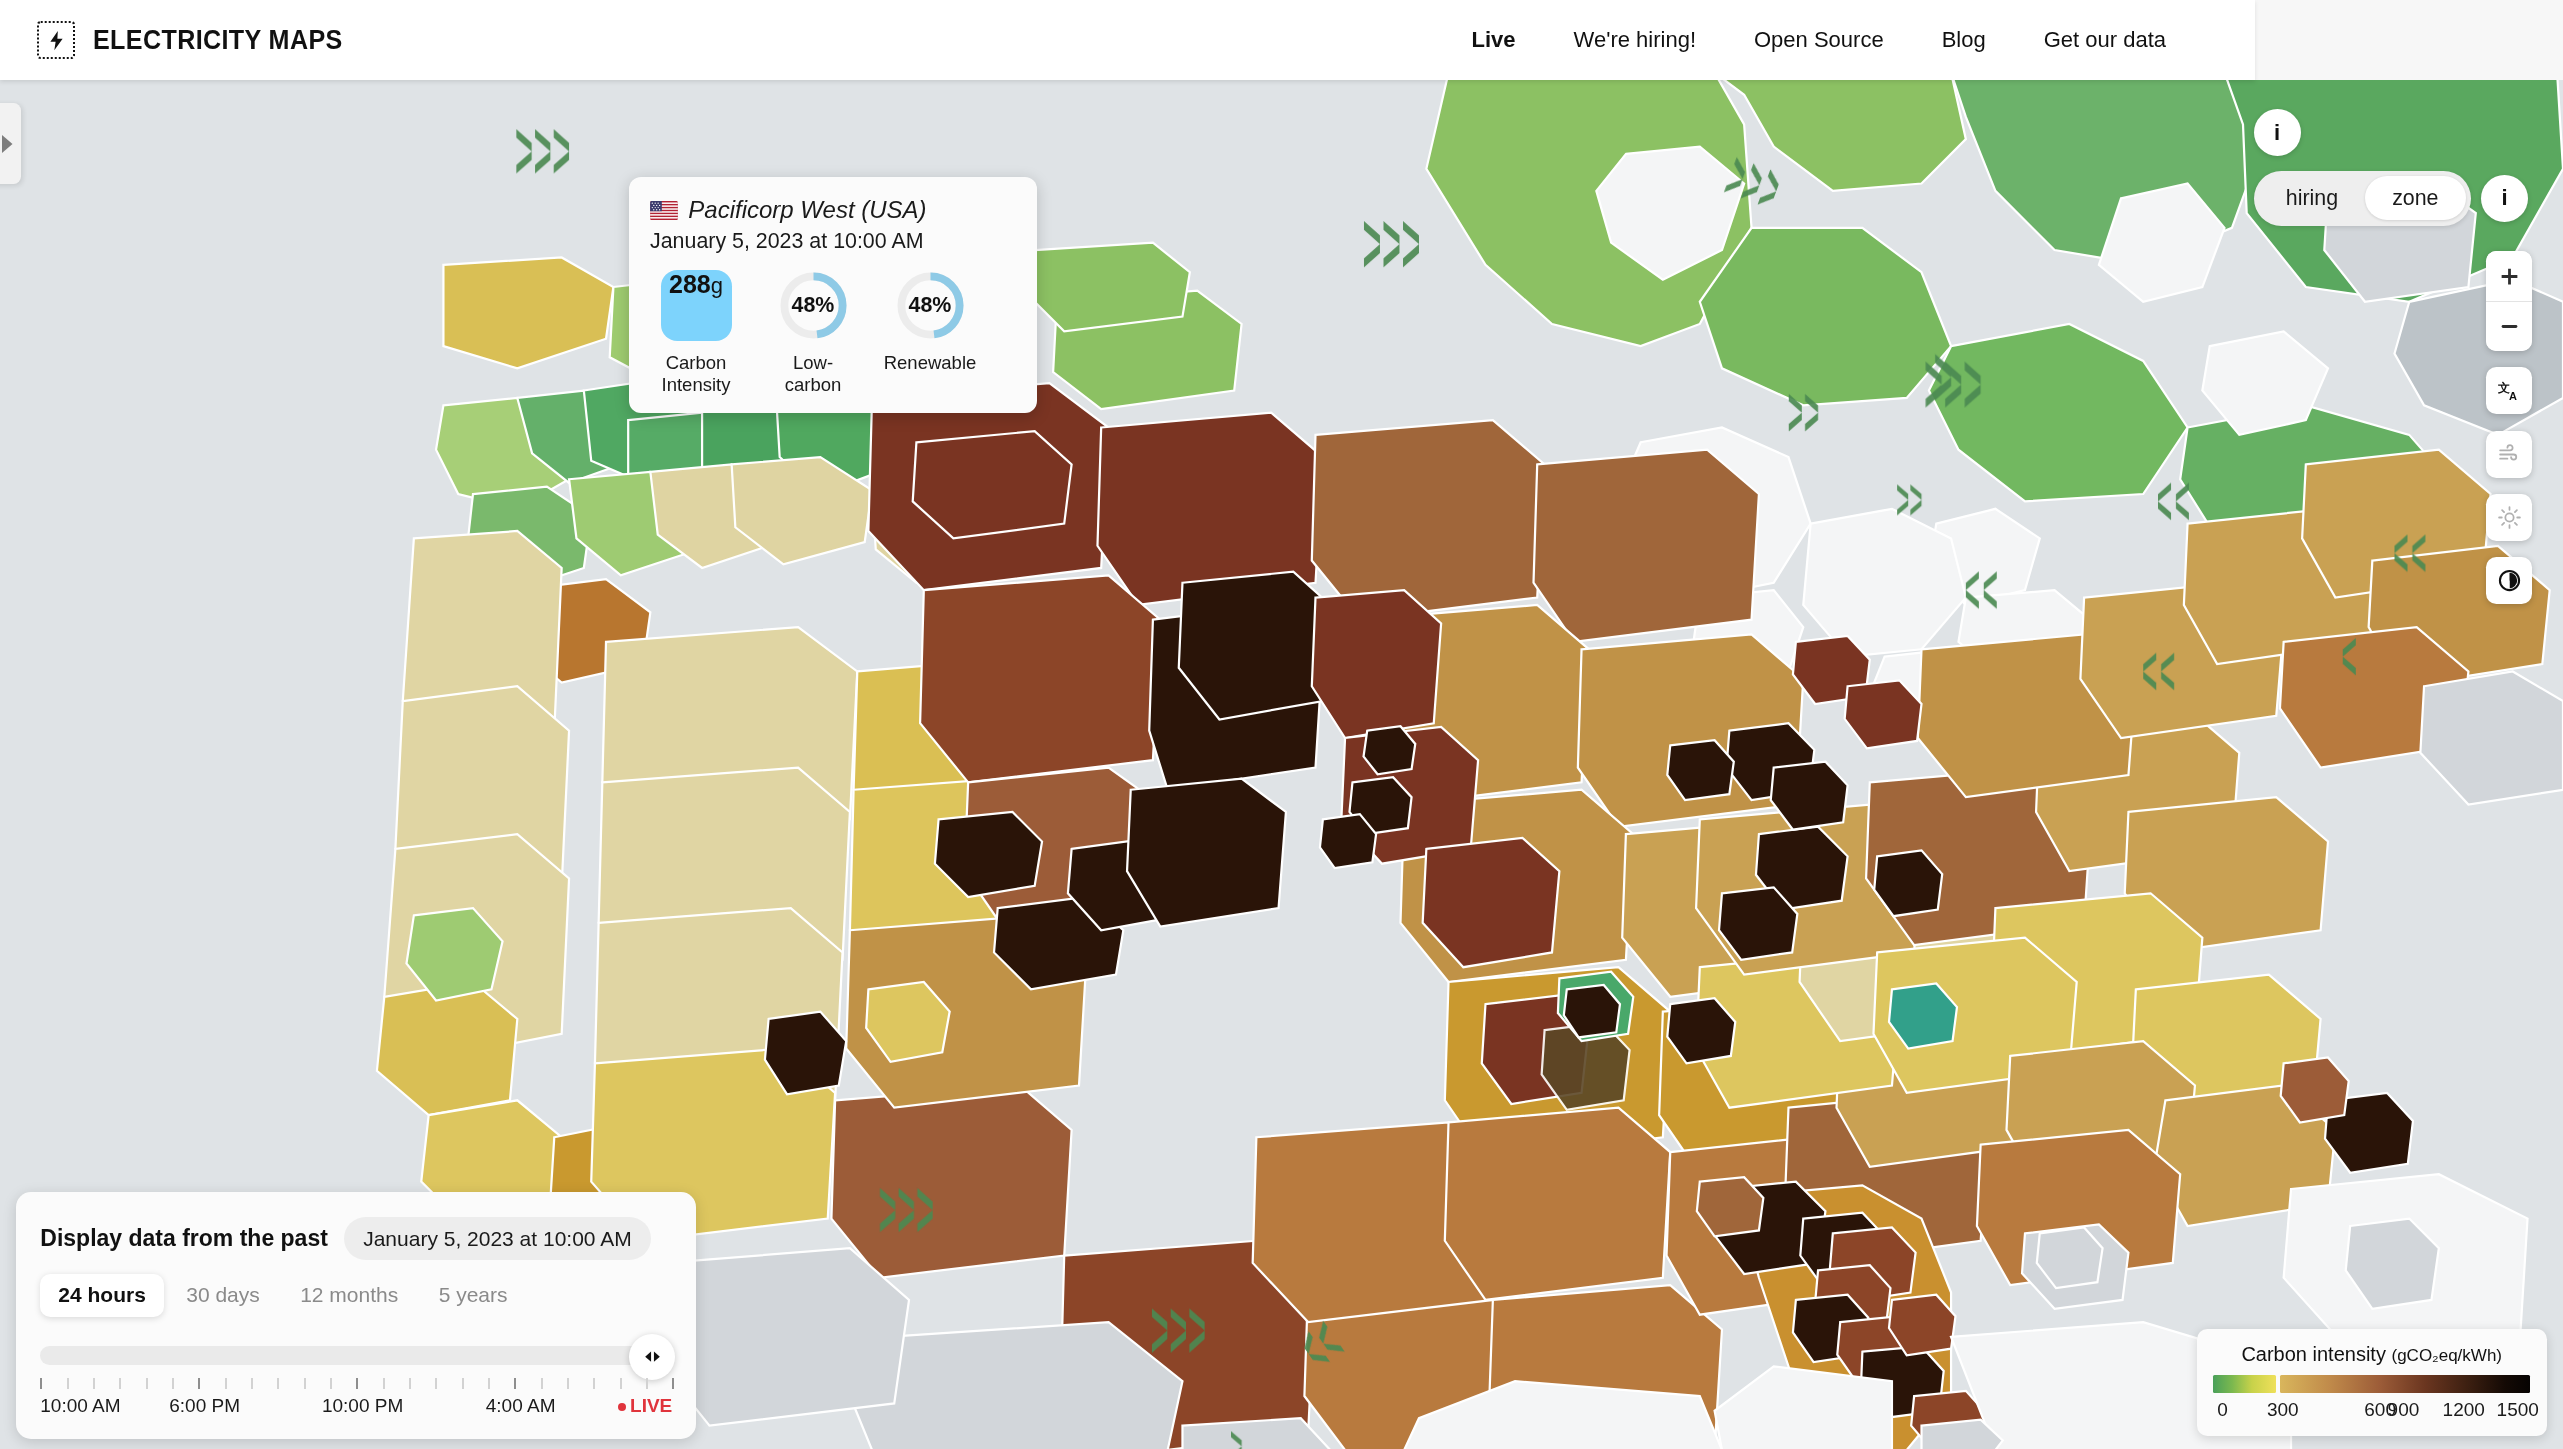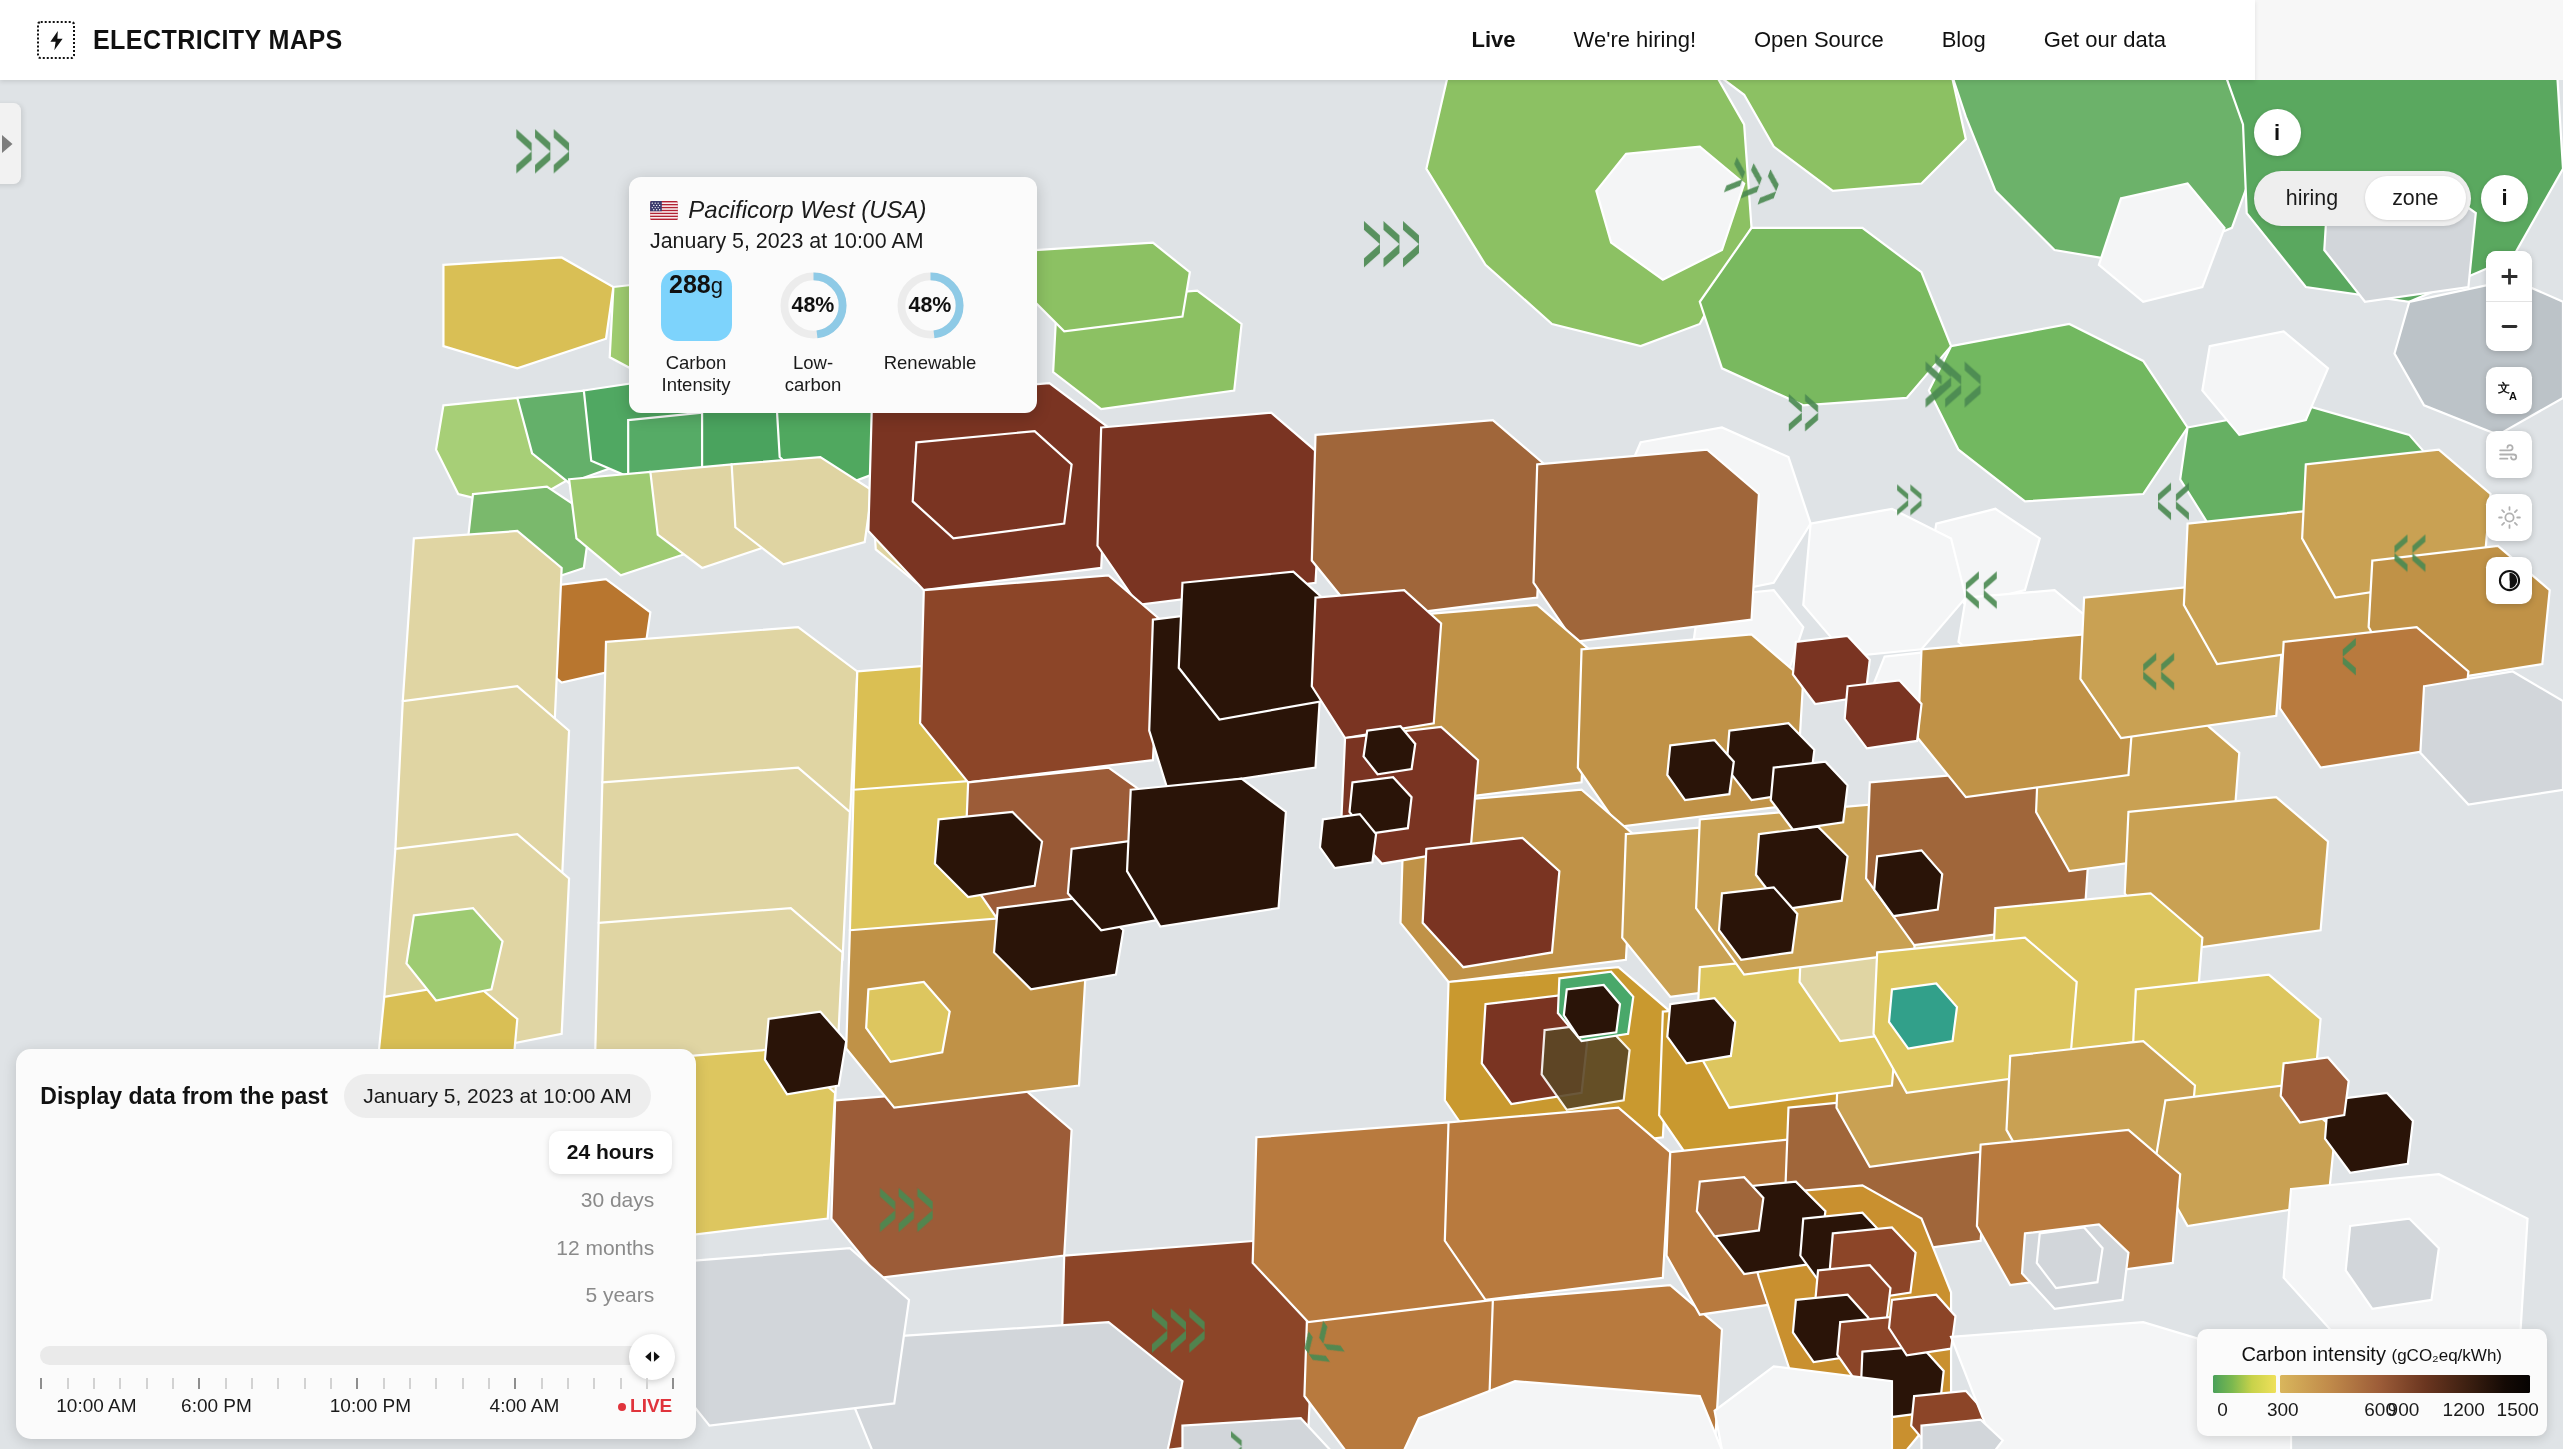--- a/index.html
+++ b/index.html
@@ -116,38 +116,38 @@
     background: #fbfbfb; border-radius: 15px; z-index: 56;
     box-shadow: 0 3px 13.3px rgba(0,0,0,0.15);
     padding: 25px 24px 19px 24px;
   }
   #tp-row1 { display: flex; align-items: center; gap: 16.3px; }
   #tp-title { font-size: 23px; font-weight: bold; color: #111; white-space: nowrap; }
   #tp-date {
     background: #ededed; border-radius: 22px; padding: 9.6px 19px;
     font-size: 21px; color: #1a1a1a; white-space: nowrap; cursor: pointer;
   }
-  #tp-ranges { display: flex; align-items: flex-end; gap: 4.4px; margin-top: 13.3px; flex-direction: column; }
+  #tp-ranges { display: flex; align-items: flex-end; gap: 4.4px; margin-top: 13.3px; }
   .range {
     font-size: 21px; color: #8a8a8a; padding: 9.6px 18px; border-radius: 10.3px;
     cursor: pointer; white-space: nowrap;
   }
   .range.active { color: #111; font-weight: bold; background: #ffffff; box-shadow: 0 1.5px 6.7px rgba(0,0,0,0.13); }
   #tp-slider { position: relative; margin-top: 19px; height: 41px; }
   #tp-track { position: absolute; top: 10.3px; left: 0; width: 100%; height: 19px; background: #eaeaea; border-radius: 9.6px; cursor: pointer; }
   #tp-handle {
     position: absolute; top: -2.2px; right: -3px; width: 46px; height: 46px;
     background: #ffffff; border-radius: 50%;
     box-shadow: 0 1.5px 7.4px rgba(0,0,0,0.20);
     display: flex; align-items: center; justify-content: center; cursor: pointer;
   }
   #tp-ticks { position: relative; height: 12px; margin-top: 1.5px; }
   .tick { position: absolute; top: 0; width: 2.2px; height: 11px; background: #d2d2d2; }
   .tick.major { background: #8e8e8e; }
-  #tp-axis { position: relative; height: 25px; margin-top: 4.4px; margin-left: 16px; }
+  #tp-axis { position: relative; height: 25px; margin-top: 4.4px; }
   .axis-lab { position: absolute; top: 0; font-size: 19px; color: #1a1a1a; white-space: nowrap; }
   .axis-lab.live { color: #e0343c; font-weight: bold; }
   .live-dot { display: inline-block; width: 8.1px; height: 8.1px; border-radius: 50%; background: #e0343c; margin-right: 4.4px; vertical-align: middle; }
 
   
   #legend {
     position: absolute; right: 16.3px; bottom: 13.3px; width: 350px;
     background: #fbfbfb; border-radius: 10.3px; z-index: 56;
     box-shadow: 0 2.2px 10.3px rgba(0,0,0,0.14);
     padding: 13.3px 16.3px 12px 16.3px;

